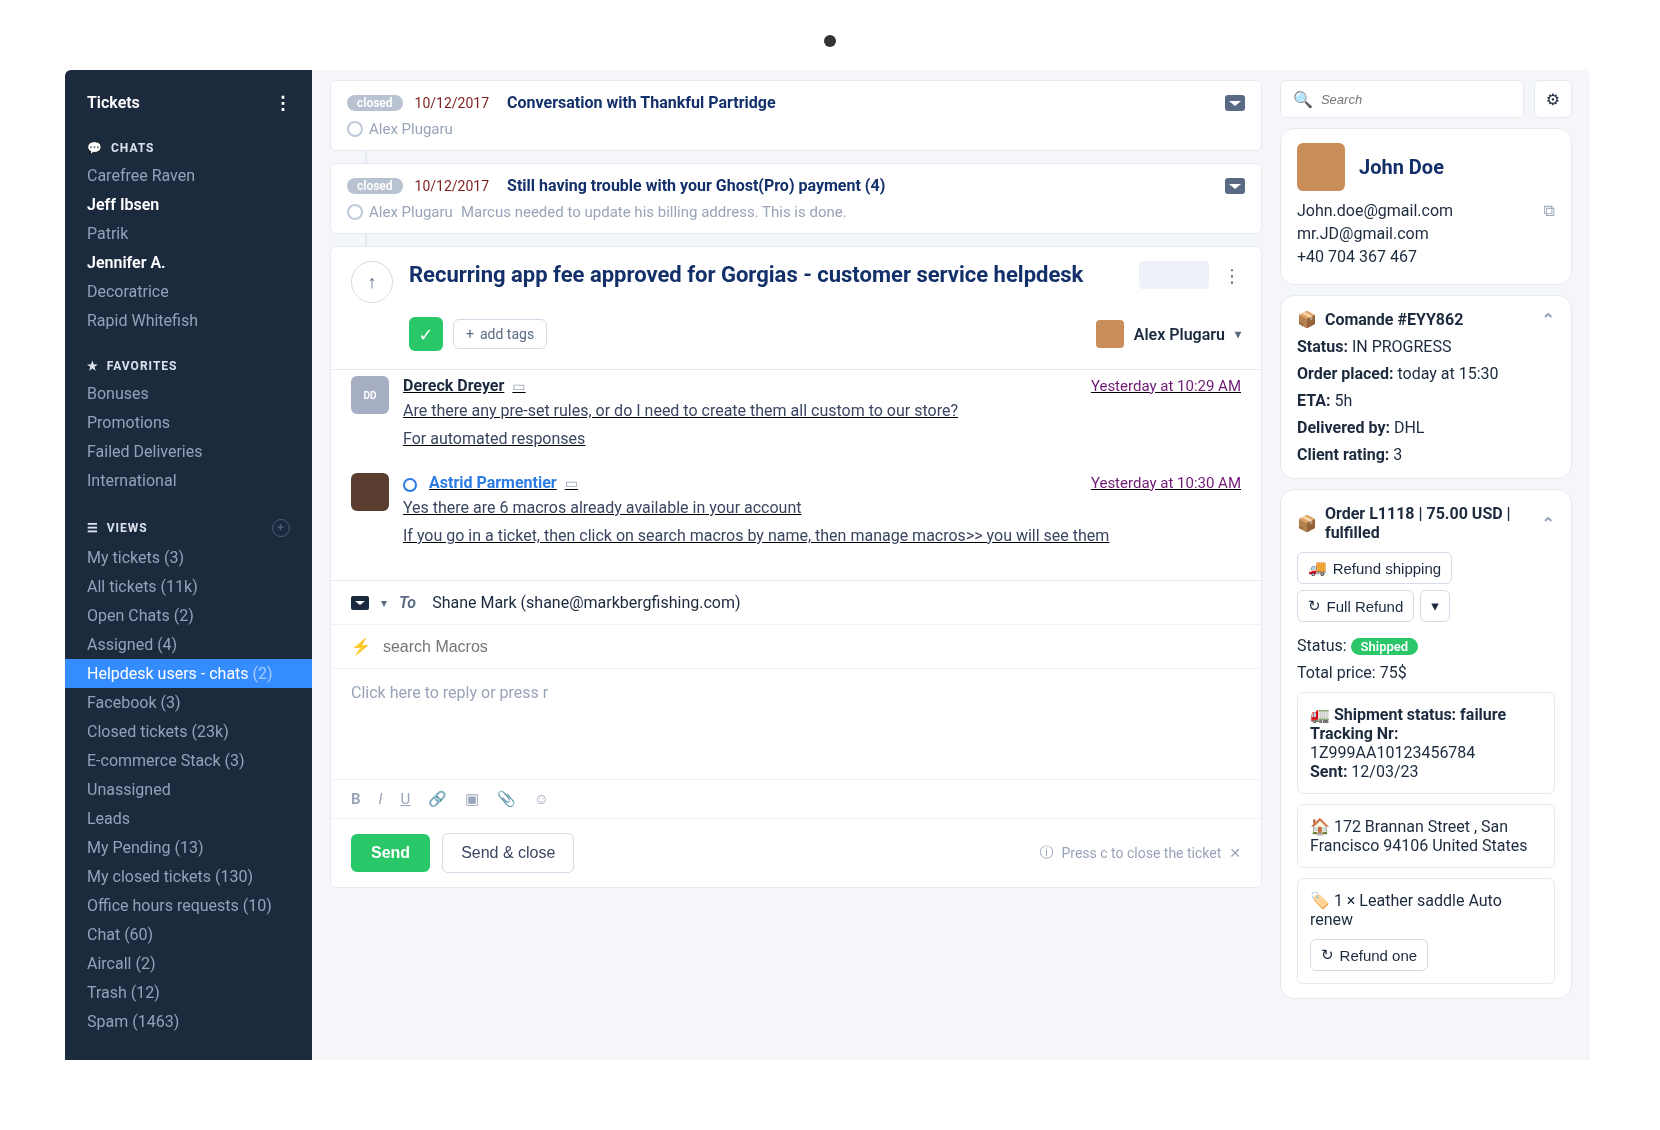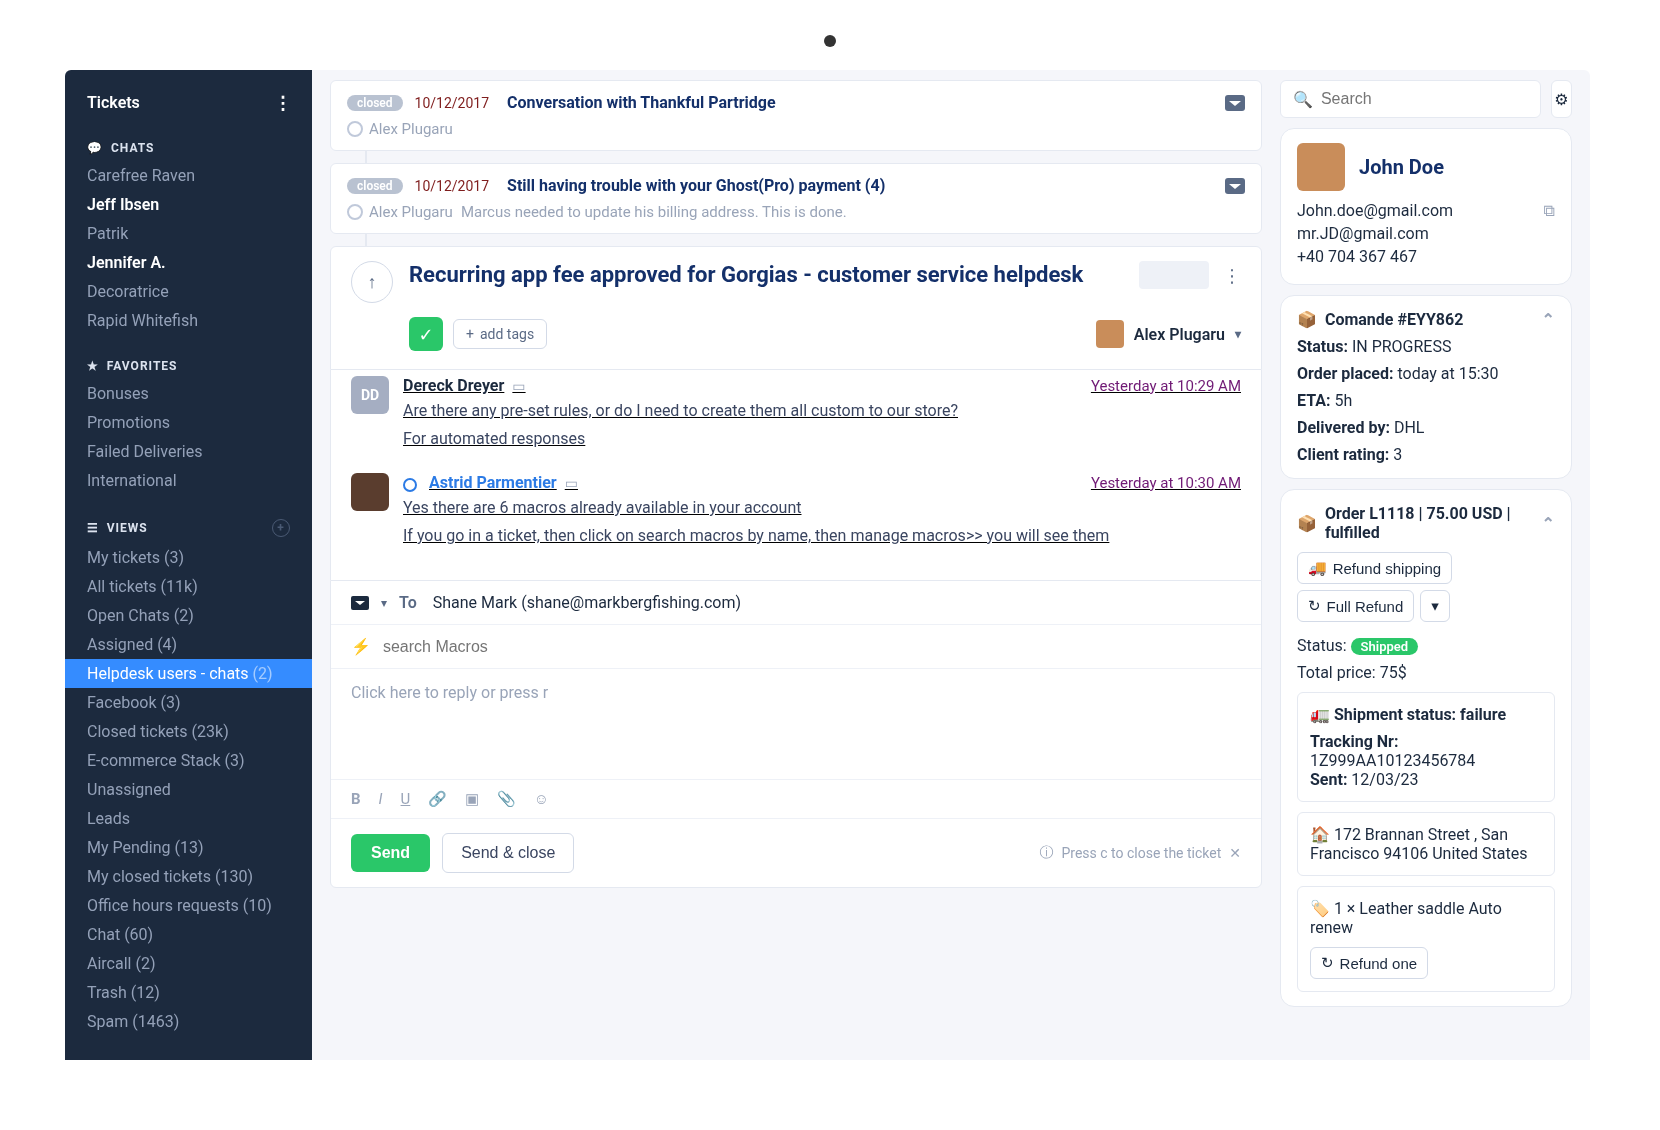--- a/index.html
+++ b/index.html
@@ -139,40 +139,40 @@
   border:1px solid #d3dae7;border-radius:6px;padding:6px 12px;
   color:#5a6a85;font-size:14px;display:flex;align-items:center;gap:6px;
 }
 .assignee-row { margin-left:auto; display:flex; align-items:center; gap:10px; color:#1c2a3e; font-weight:600; }
 .avatar-sm { width:28px;height:28px;border-radius:4px;background:#c98d5a; }
 .caret-d { font-size:12px;color:#5a6a85; }
 
 .msgwrap { padding: 6px 20px 10px 20px; background:#fff; border-left:1px solid #e5e9f1; border-right:1px solid #e5e9f1; }
 .msg { display:flex; gap:14px; margin-bottom:22px; }
 .msg .av { width:38px;height:38px;border-radius:6px;flex-shrink:0; }
-.av-dd { background:#a5aec2;color:#fff;display:flex;align-items:center;justify-content:center;font-weight:700;font-size:14px; }
+.av-dd { background:#a5aec2;color:#fff;display:flex;align-items:center;justify-content:center;font-weight:700;font-size:10px; }
 .av-ap { background:#5a3d2e; }
 .msg-body { flex:1;text-decoration:underline; }
 .msg-head { display:flex; align-items:center; gap:8px; }
 .msg-name { font-weight:700; color:#1c2a3e; }
 .msg-name.link { color:#2c7be5; }
 .msg-time { margin-left:auto; color:#701a75; font-size:15px; }
 .msg-text { color:#3a4560; margin-top:4px; line-height:1.5; }
 .agent-icon { width:14px;height:14px;border-radius:50%;border:2px solid #2c7be5;display:inline-block;position:relative;top:2px;margin-right:4px; }
 .chat-icn { color:#99a4b8;font-size:14px; }
 
 .compose {
   background:#fff;border:1px solid #e5e9f1;border-radius:0 0 6px 6px;
   padding:0;
 }
 .compose-row {
   display:flex;align-items:center;gap:12px;padding:12px 20px;border-bottom:1px solid #eef1f7;
   color:#1c2a3e;
 }
-.compose-row .lbl { color:#5a6a85;font-weight:600;margin-right:4px; }
+.compose-row .lbl { color:#5a6a85;font-weight:600;margin-right:4px;font-style:italic; }
 .compose-row.macros input {
   border:none;outline:none;flex:1;font-size:16px;color:#99a4b8;
 }
 .compose-body {
   padding:14px 20px; color:#99a4b8; min-height:110px;
 }
 .compose-toolbar {
   display:flex;gap:18px;padding:10px 20px;color:#99a4b8;font-size:15px;border-top:1px solid #eef1f7;
 }
 .compose-actions {
@@ -188,21 +188,21 @@
 
 .right {
   width:310px;flex-shrink:0;padding:10px 18px 0 0;overflow:hidden;
   display:flex;flex-direction:column;gap:10px;
 }
 .search-row { display:flex; gap:10px; }
 .search-box {
   flex:1;background:#fff;border:1px solid #e5e9f1;border-radius:6px;
   display:flex;align-items:center;gap:8px;padding:8px 12px;color:#99a4b8;
 }
-.search-box input { border:none;outline:none;flex:1;font-size:16px; }
+.search-box input { border:none;outline:none;flex:1;font-size:13px;font-style:italic; }
 .gear-btn {
   width:38px;height:38px;border:1px solid #e5e9f1;border-radius:6px;background:#fff;
   display:flex;align-items:center;justify-content:center;color:#1c2a3e;
 }
 .panel {
   background:#fff;border:1px solid #e5e9f1;border-radius:14px;padding:14px 16px;
 }
 .profile { display:flex; align-items:center; gap:14px; margin-bottom:10px; }
 .profile .pav { width:48px;height:48px;border-radius:6px;background:#c98d5a; }
 .profile .pname { color:#14306a;font-weight:700;font-size:20px; }
@@ -470,21 +470,21 @@
           </button>
           <button class="mini-btn">▾</button>
         </div>
         <div class="kv" style="margin-top:14px;">
           <span>Status:</span>
           <span class="status-pill">Shipped</span>
         </div>
         <div class="kv"><span>Total price:</span> <span>75$</span></div>
 
         <div class="subpanel">
-          <div style="font-weight:700;margin-bottom:8px;">
+          <div style="font-weight:700;">
             <span>🚛</span>
             <span>Shipment status: failure</span>
           </div>
           <div><b>Tracking Nr:</b> <span>1Z999AA10123456784</span></div>
           <div><b>Sent:</b> <span>12/03/23</span></div>
         </div>
 
         <div class="subpanel">
           <span>🏠</span>
           <span>172 Brannan Street , San Francisco 94106 United States</span>

